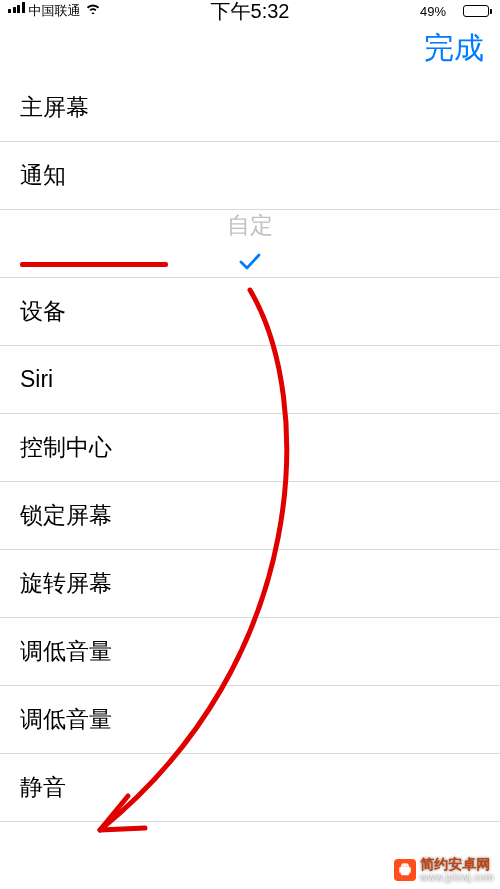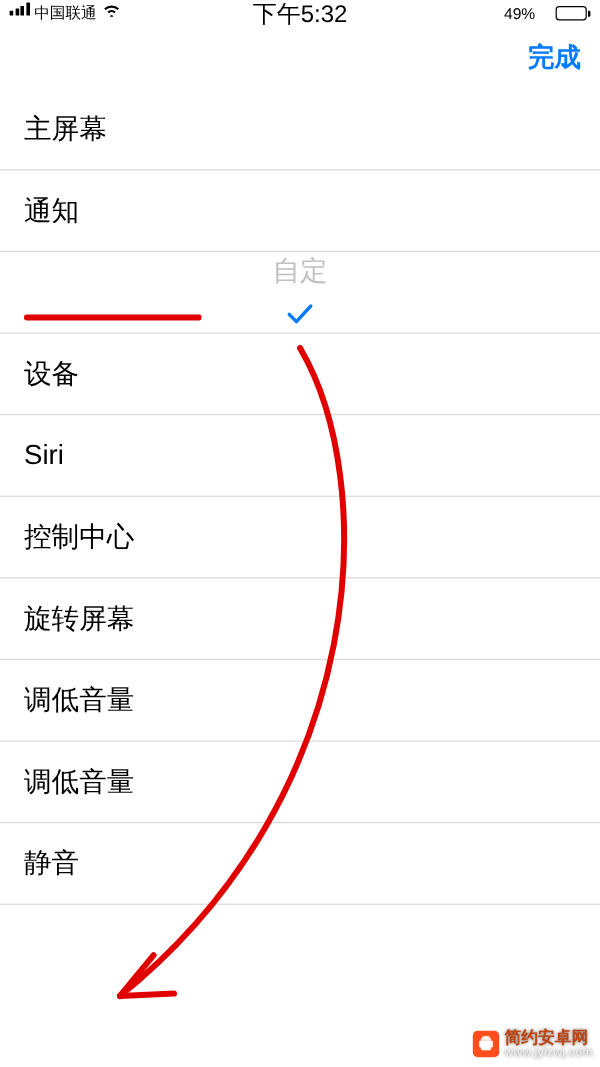--- a/index.html
+++ b/index.html
@@ -94,22 +94,22 @@
     }
     .nav-bar {
       height: 52px;
       display: flex;
       align-items: center;
       justify-content: flex-end;
       padding: 0 16px;
     }
     .done-button {
       color: #007aff;
-      font-size: 22px;
-      font-weight: 700;
+      font-size: 30px;
+      font-weight: 400;
       background: none;
       border: none;
       cursor: pointer;
     }
     .list {
       width: 100%;
     }
     .row {
       display: flex;
       align-items: center;
@@ -241,20 +241,23 @@
     <div class="row">
       <span>设备</span>
     </div>
     <div class="row">
       <span>Siri</span>
     </div>
     <div class="row">
       <span>控制中心</span>
     </div>
     <div class="row">
+      <span>锁定屏幕</span>
+    </div>
+    <div class="row">
       <span>旋转屏幕</span>
     </div>
     <div class="row">
       <span>调低音量</span>
     </div>
     <div class="row">
       <span>调低音量</span>
     </div>
     <div class="row">
       <span>静音</span>

